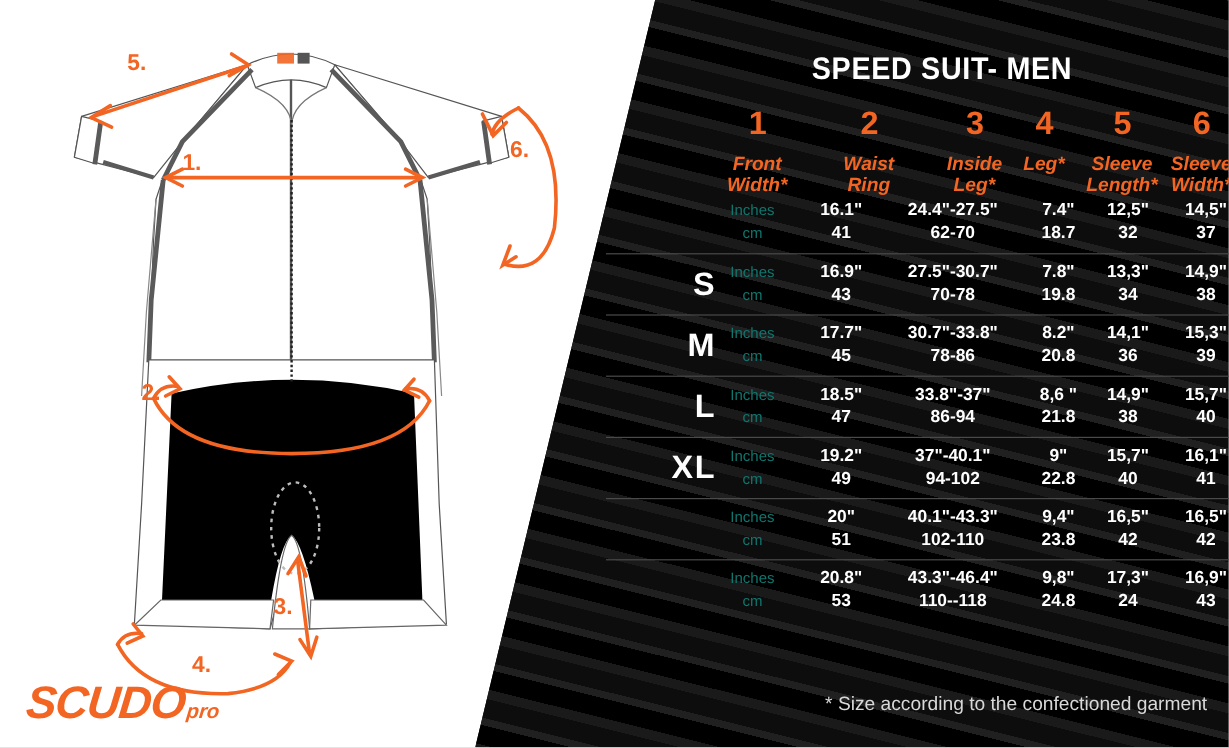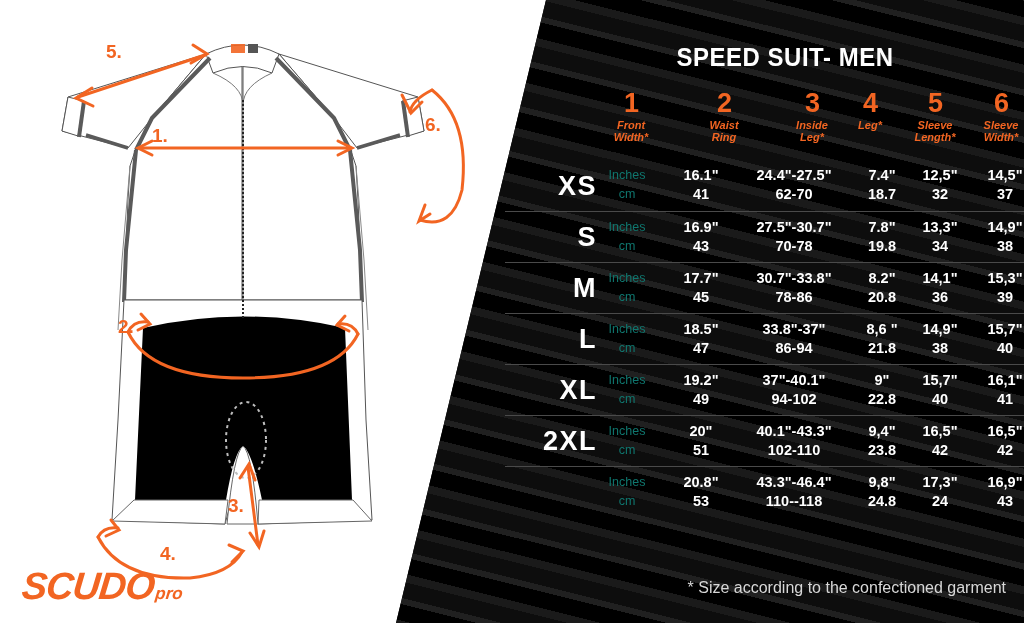--- a/index.html
+++ b/index.html
@@ -46,21 +46,21 @@
 
   
   .colheads { position:absolute; left:600px; top:90px; width:424px; height:62px; }
   .colhead { position:absolute; text-align:center; color:#F26522; }
   .colhead .num {
     font-size:27px; font-weight:bold; line-height:1;
     font-family:"Liberation Sans", sans-serif;
     letter-spacing:-1px;
   }
   .colhead .lbl {
-    margin-top:3px; font-size:11px; font-style:italic; font-weight:bold;
+    margin-top:13px; font-size:16px; font-style:italic; font-weight:bold;
     line-height:1.05; white-space:pre-line;
   }
 
   
   .table { position:absolute; left:505px; top:160px; width:519px; }
   .row { position:relative; height:51px; }
   .row + .row { border-top:1px solid #4a4a4a; }
   .row .sizelab {
     position:absolute; left:0; top:50%; transform:translateY(-50%);
     width:92px; text-align:right; color:#ffffff;
@@ -234,21 +234,20 @@
       </div>
       <div class="colhead" style="left: 346px; width: 110px;">
         <div class="num">6</div>
         <div class="lbl">Sleeve
 Width*</div>
       </div>
     </div>
 
   <div class="table">
       <div class="row">
-        <div class="sizelab">XS</div>
         <div class="unitcol">
           <div>Inches</div>
           <div>cm</div>
         </div>
         <div class="cell" style="left: 136px; width: 120px;">
           <div>16.1"</div>
           <div class="cm">41</div>
         </div>
         <div class="cell" style="left: 229px; width: 120px;">
           <div>24.4"-27.5"</div>
@@ -389,21 +388,20 @@
         <div class="cell" style="left: 440px; width: 120px;">
           <div>16,1"</div>
           <div class="cm">41</div>
         </div>
         <div class="cell" style="left: 506px; width: 120px;">
           <div>11,8"</div>
           <div class="cm">25</div>
         </div>
       </div>
       <div class="row">
-        <div class="sizelab">2XL</div>
         <div class="unitcol">
           <div>Inches</div>
           <div>cm</div>
         </div>
         <div class="cell" style="left: 136px; width: 120px;">
           <div>20"</div>
           <div class="cm">51</div>
         </div>
         <div class="cell" style="left: 229px; width: 120px;">
           <div>40.1"-43.3"</div>

